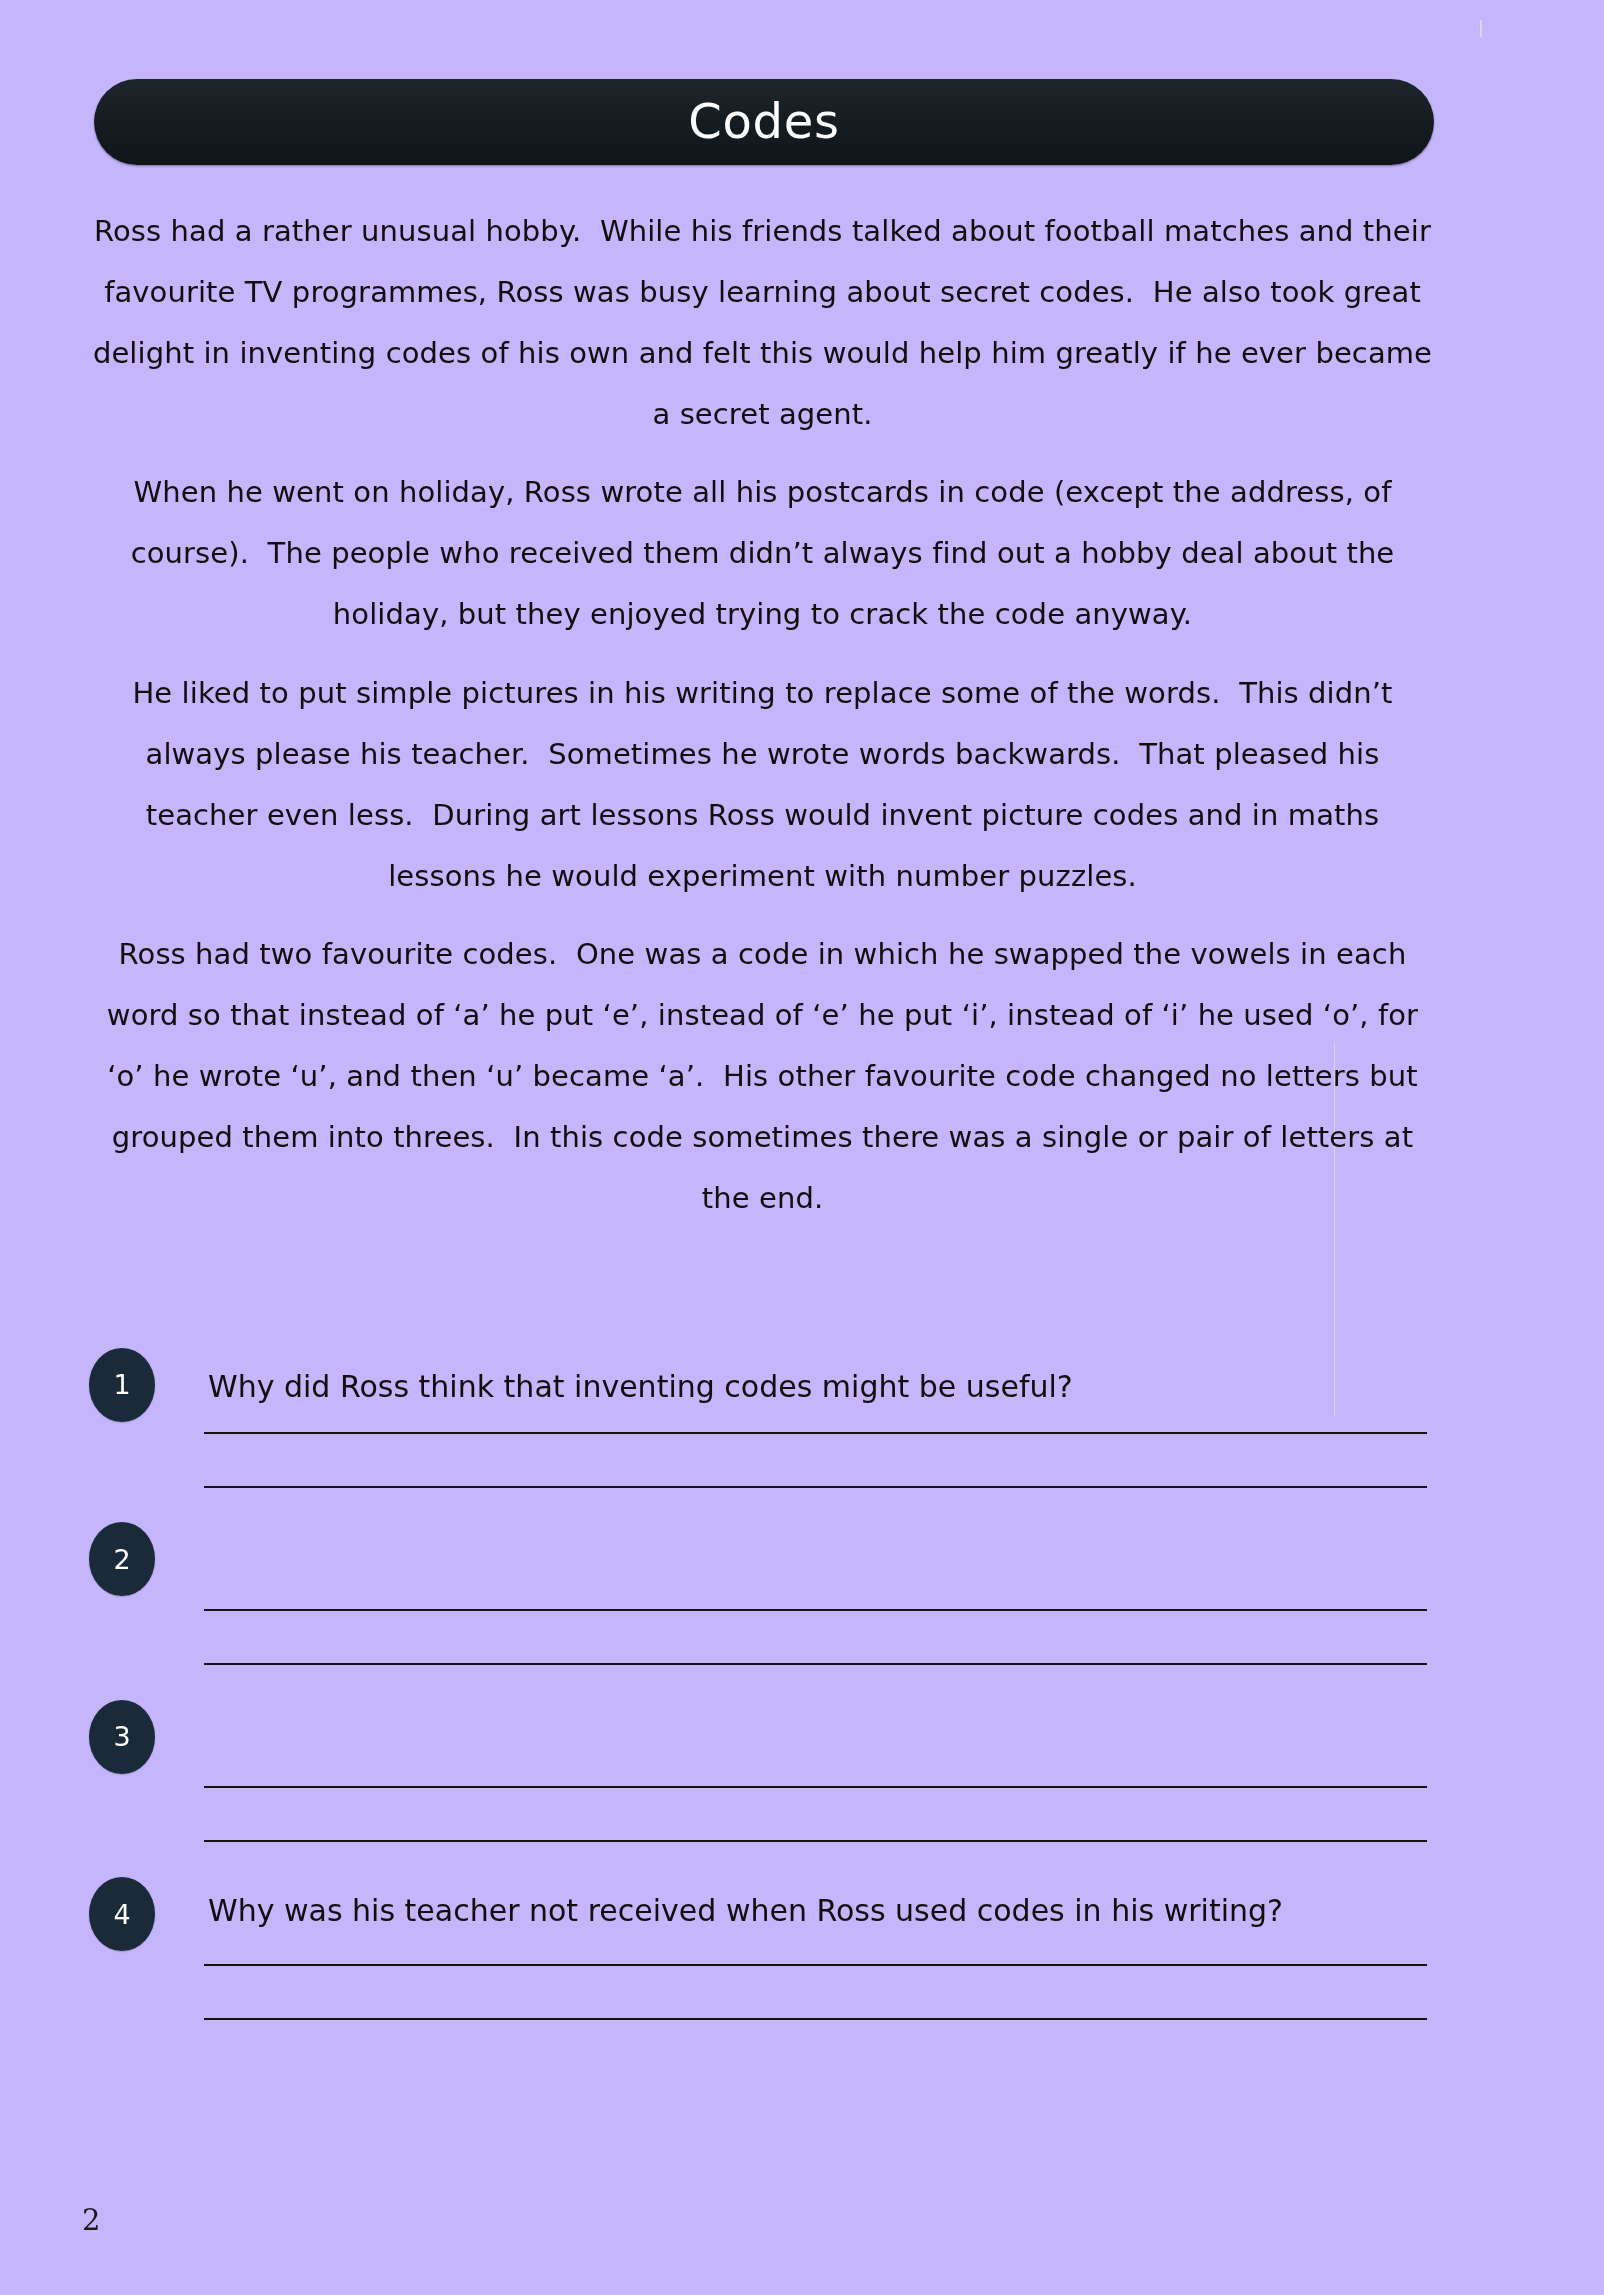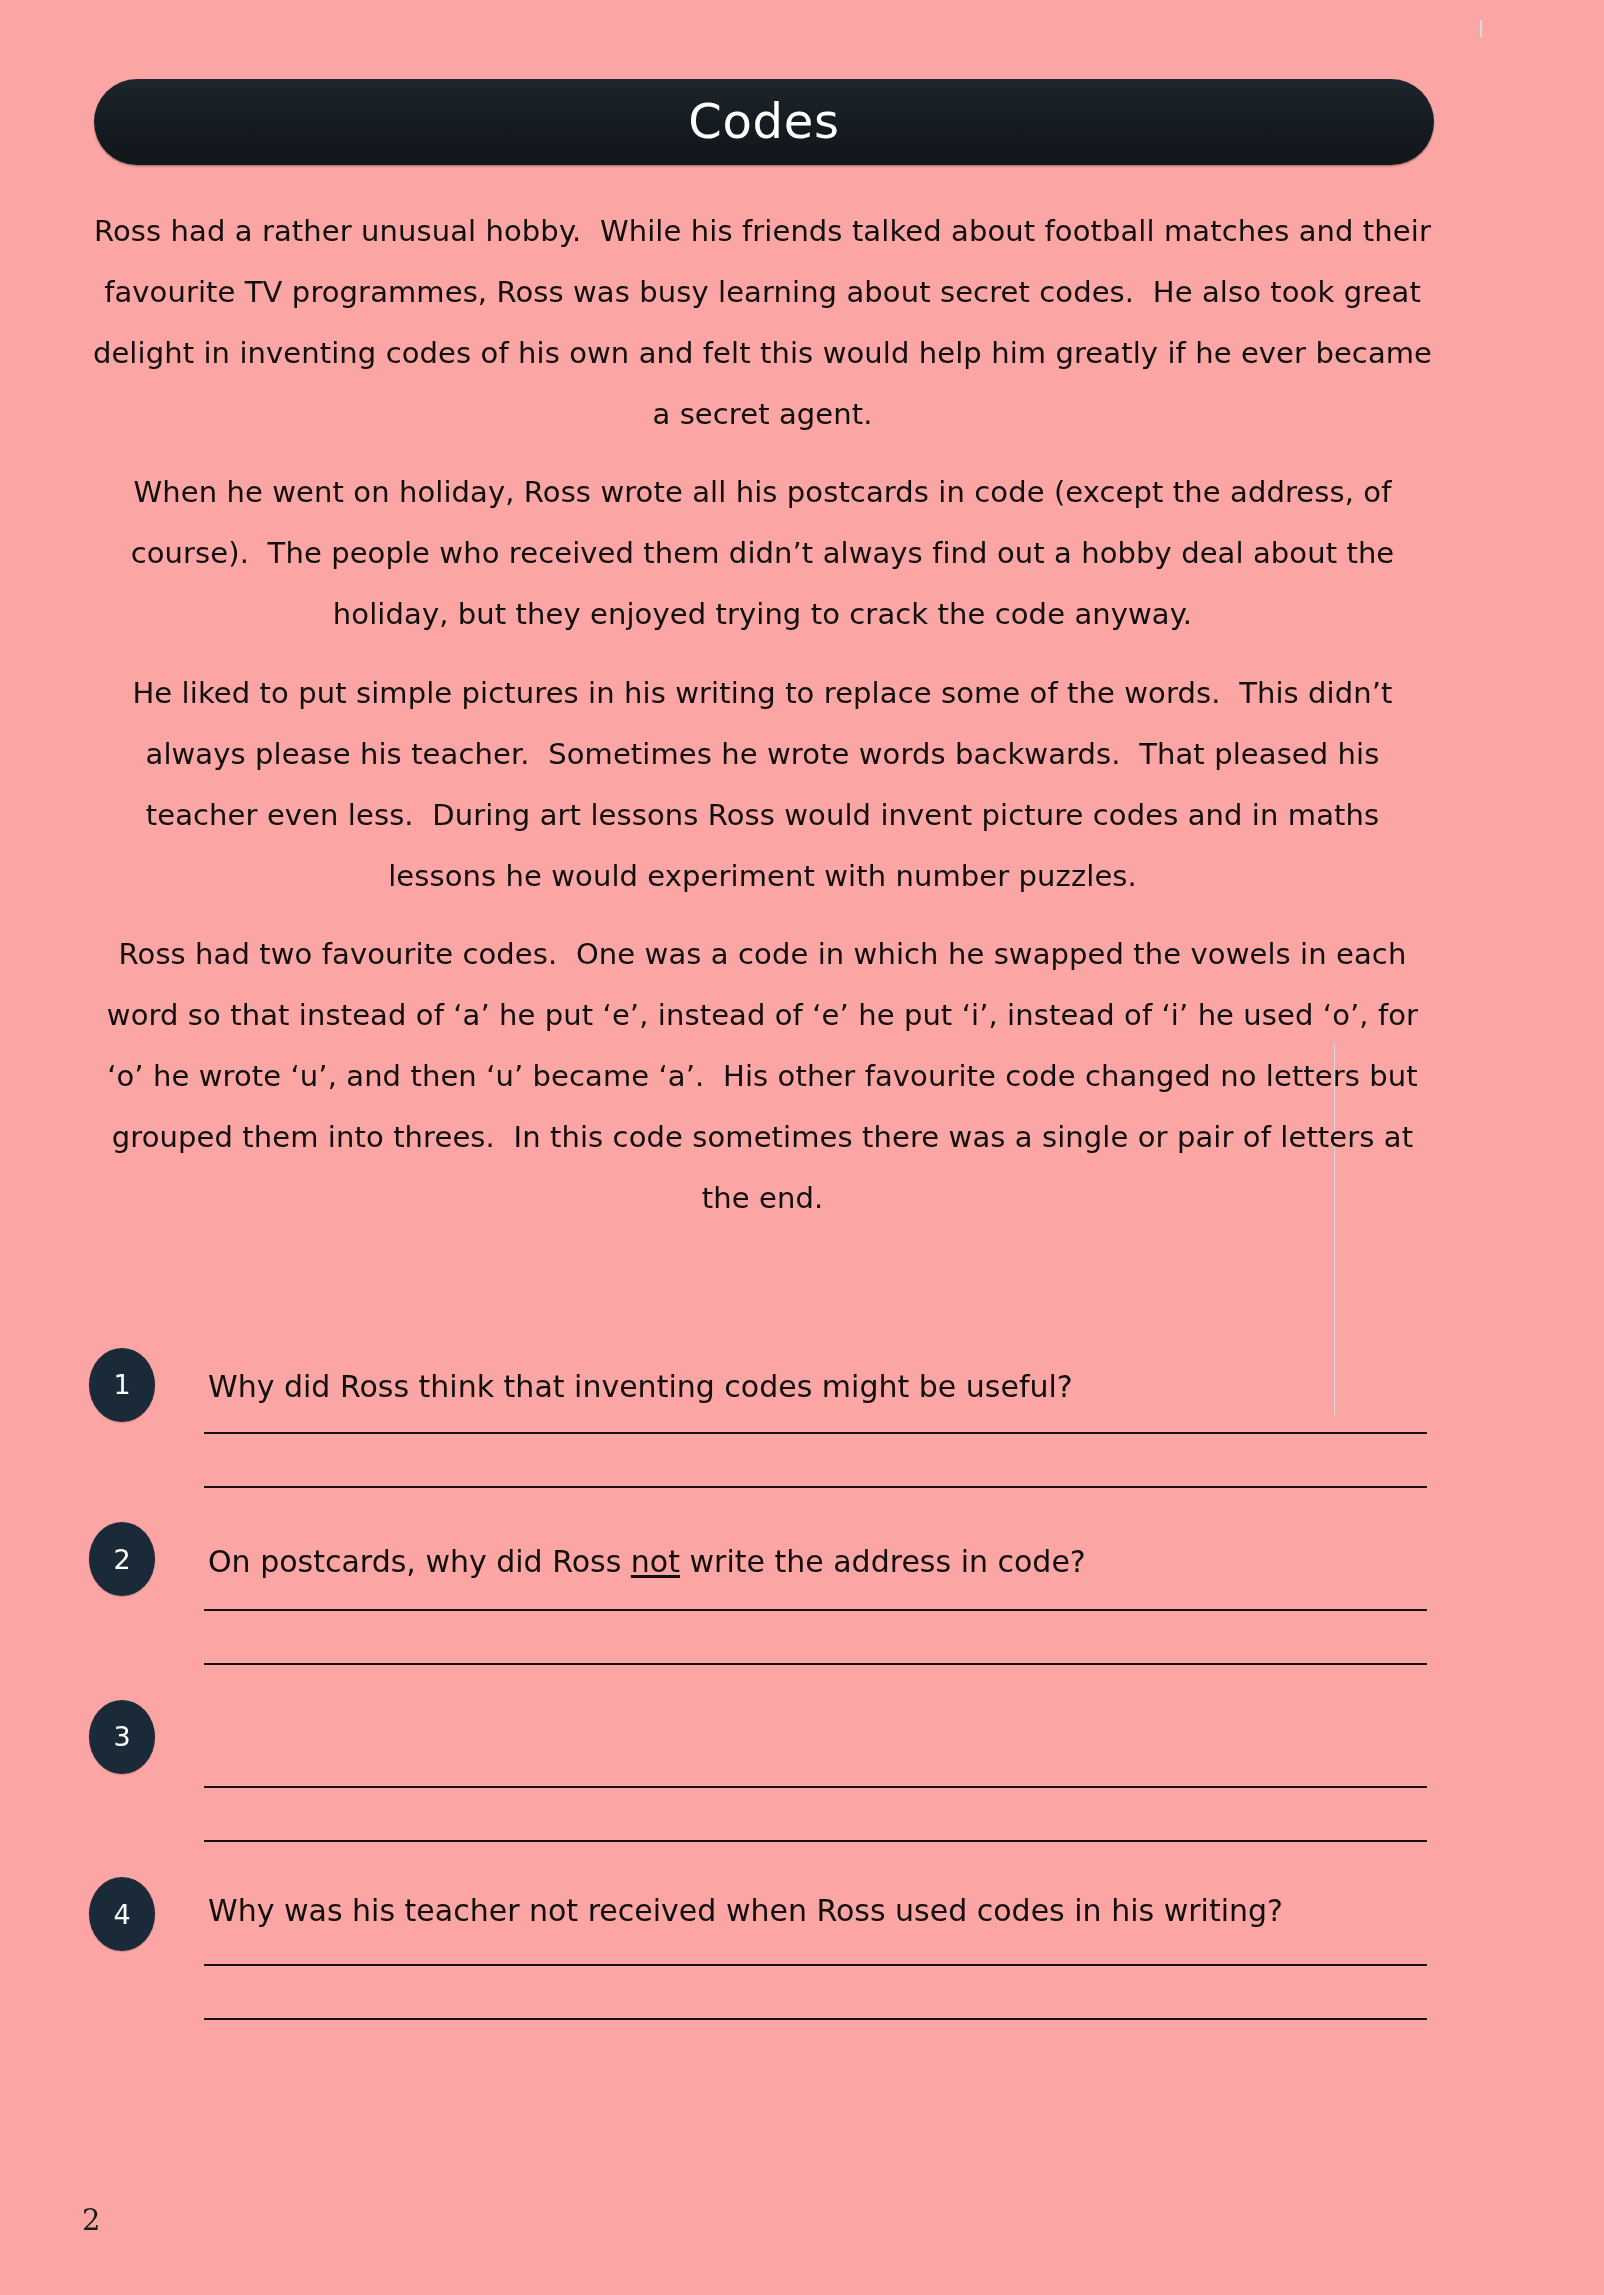--- a/index.html
+++ b/index.html
@@ -5,21 +5,21 @@
   html, body {
     margin: 0;
     padding: 0;
     background: #ffffff;
   }
 
   .page {
     position: relative;
     width: 1604px;
     height: 2295px;
-    background: #fca5a5;
+    background: #c4b5fd;
     overflow: hidden;
     font-family: "DejaVu Sans", sans-serif;
   }
 
   
   .title-banner {
     position: absolute;
     left: 94px;
     top: 79px;
     width: 1340px;
@@ -183,21 +183,20 @@
       </div>
       <div class="answer-lines">
         <div class="answer-line"></div>
         <div class="answer-line"></div>
       </div>
     </div>
 
     <div class="question-block q2">
       <div class="qrow">
         <div class="badge">2</div>
-        <div class="qtext"><span>On postcards, why did Ross </span><u>not</u><span> write the address in code?</span></div>
       </div>
       <div class="answer-lines">
         <div class="answer-line"></div>
         <div class="answer-line"></div>
       </div>
     </div>
 
     <div class="question-block q3">
       <div class="qrow">
         <div class="badge">3</div>

